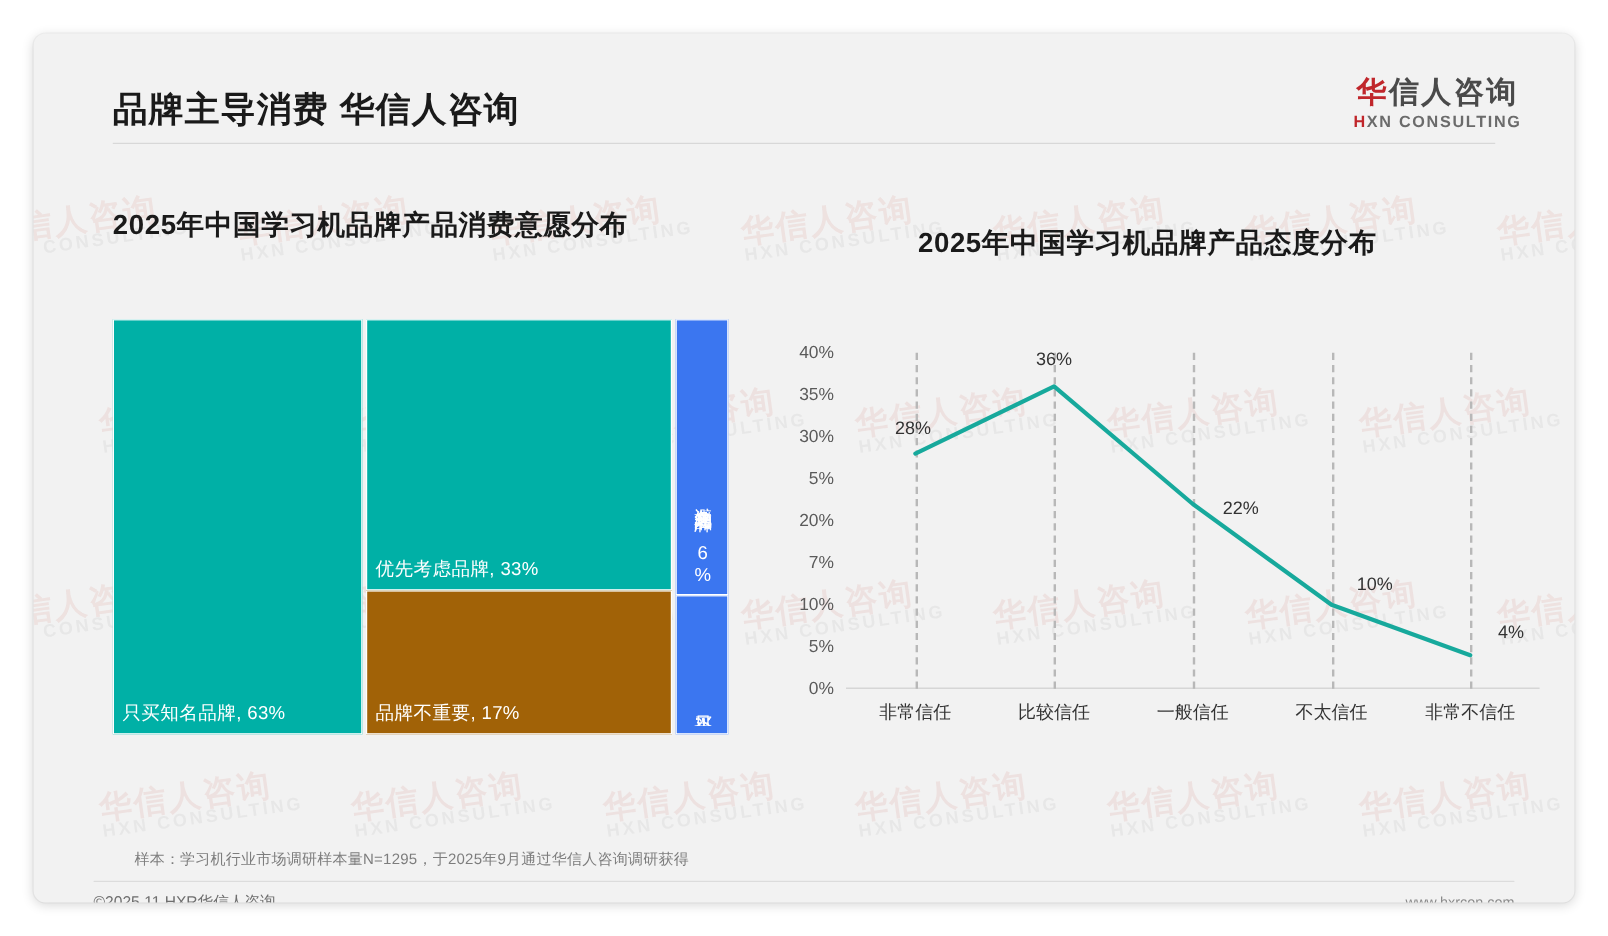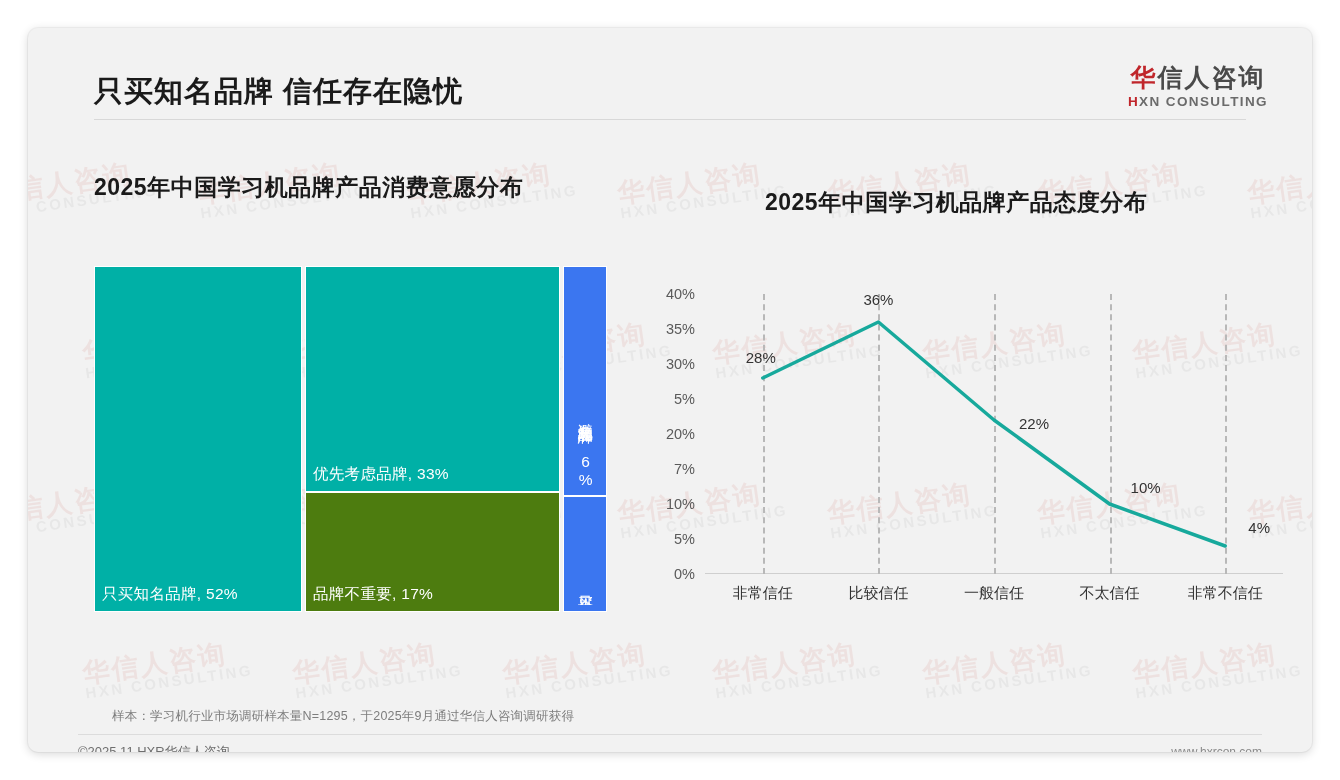--- a/index.html
+++ b/index.html
@@ -381,42 +381,42 @@
           <div class="wm-cn">华信人咨询</div>
           <div class="wm-en">HXN CONSULTING</div>
         </div>
         <div class="wm" style="left: 1105px; top: 620px;">
           <div class="wm-cn">华信人咨询</div>
           <div class="wm-en">HXN CONSULTING</div>
         </div>
       </div>
 
     <div class="header">
-      <div class="page-title">只买知名品牌 信任存在隐忧</div>
+      <div class="page-title">品牌主导消费 华信人咨询</div>
       <div class="header-rule"></div>
       <div class="logo">
         <div class="logo-cn"><span class="logo-hx">华</span><span>信人咨询</span></div>
         <div class="logo-en"><span class="logo-h">H</span><span>XN CONSULTING</span></div>
       </div>
     </div>
 
     <div class="chart-title" id="title-left">2025年中国学习机品牌产品消费意愿分布</div>
     <div class="chart-title" id="title-right">2025年中国学习机品牌产品态度分布</div>
 
     <div class="treemap" id="treemap">
         <div class="tm-col" style="left: 0px; width: 208px;">
           <div class="tm-cell" style="top: 0px; height: 346px; background: rgb(0, 176, 166);">
-            <div class="tm-label">只买知名品牌, 52%</div>
+            <div class="tm-label">只买知名品牌, 63%</div>
           </div>
         </div>
         <div class="tm-col" style="left: 211px; width: 255px;">
           <div class="tm-cell" style="top: 0px; height: 226px; background: rgb(0, 176, 166);">
             <div class="tm-label">优先考虑品牌, 33%</div>
           </div>
-          <div class="tm-cell" style="top: 226px; height: 120px; background: #4d7c0f;">
+          <div class="tm-cell" style="top: 226px; height: 120px; background: #a16207;">
             <div class="tm-label">品牌不重要, 17%</div>
           </div>
         </div>
         <div class="tm-col" style="left: 469px; width: 44px;">
           <div class="tm-cell" style="top: 0px; height: 230px; background: rgb(59, 118, 240);">
             <div class="tm-label-vert">避免知名品牌, 6%</div>
           </div>
           <div class="tm-cell" style="top: 230px; height: 116px; background: rgb(59, 118, 240);">
             <div class="tm-label-vert">只买小众…</div>
           </div>

